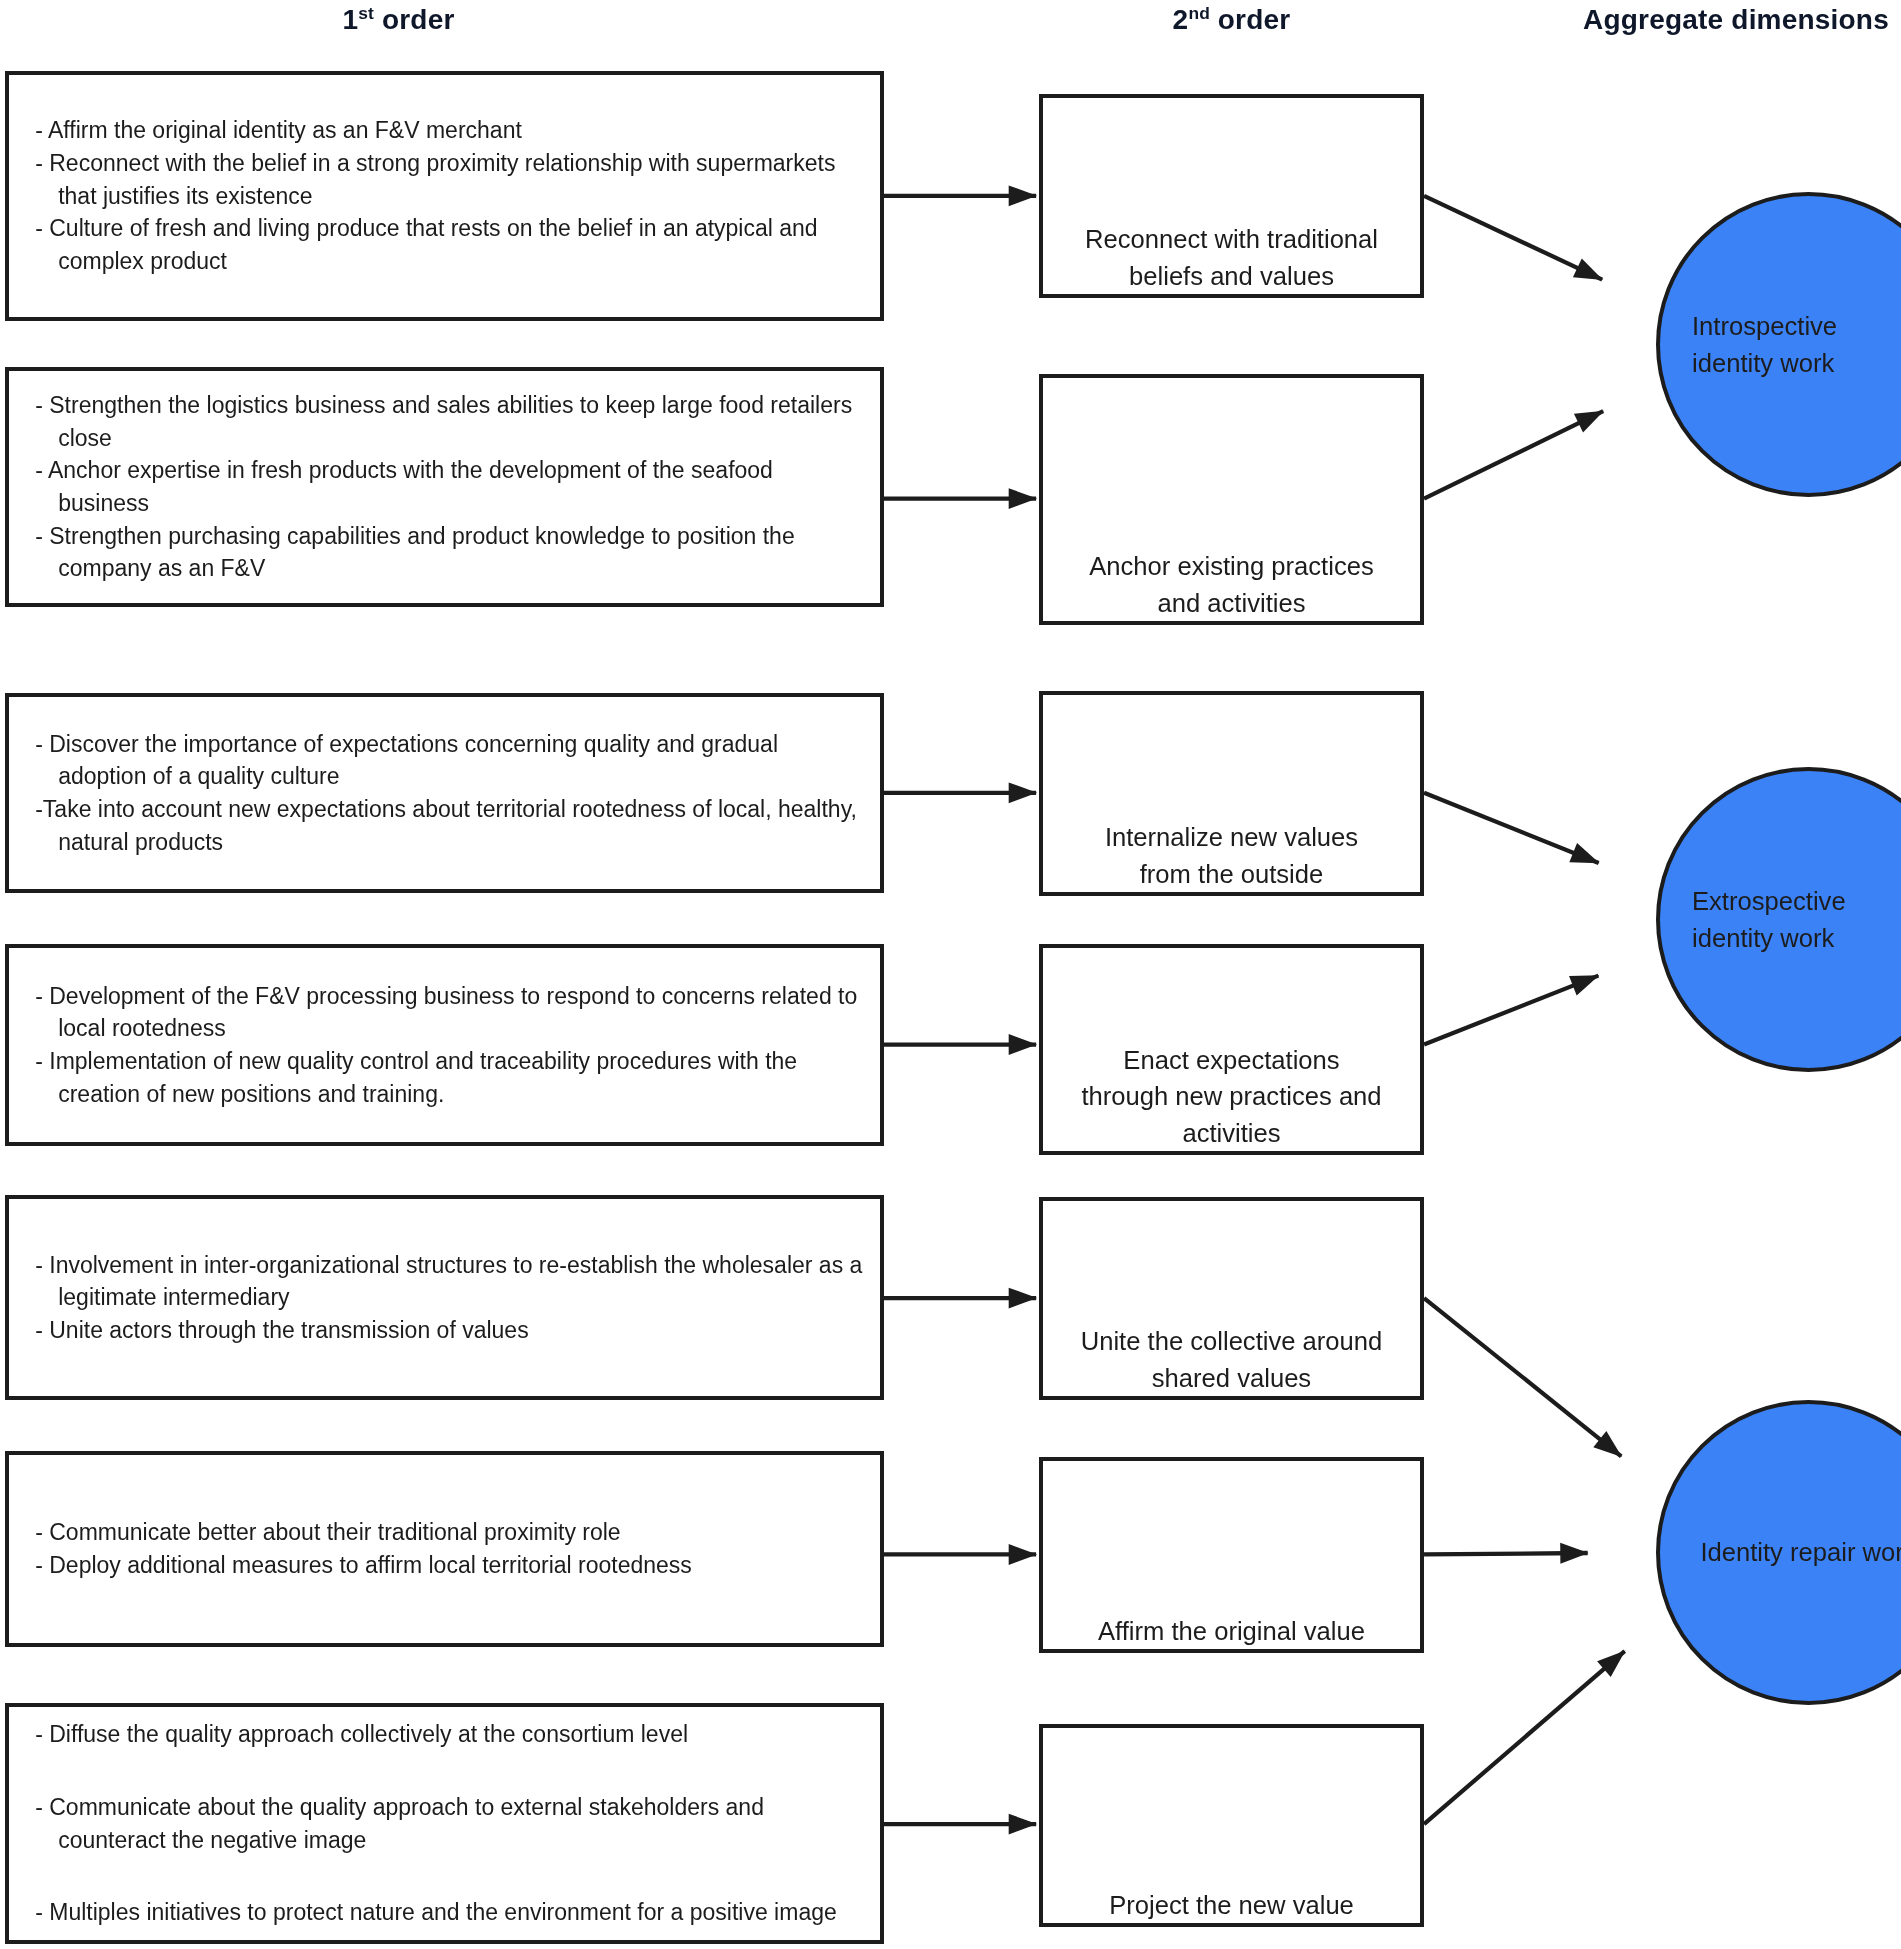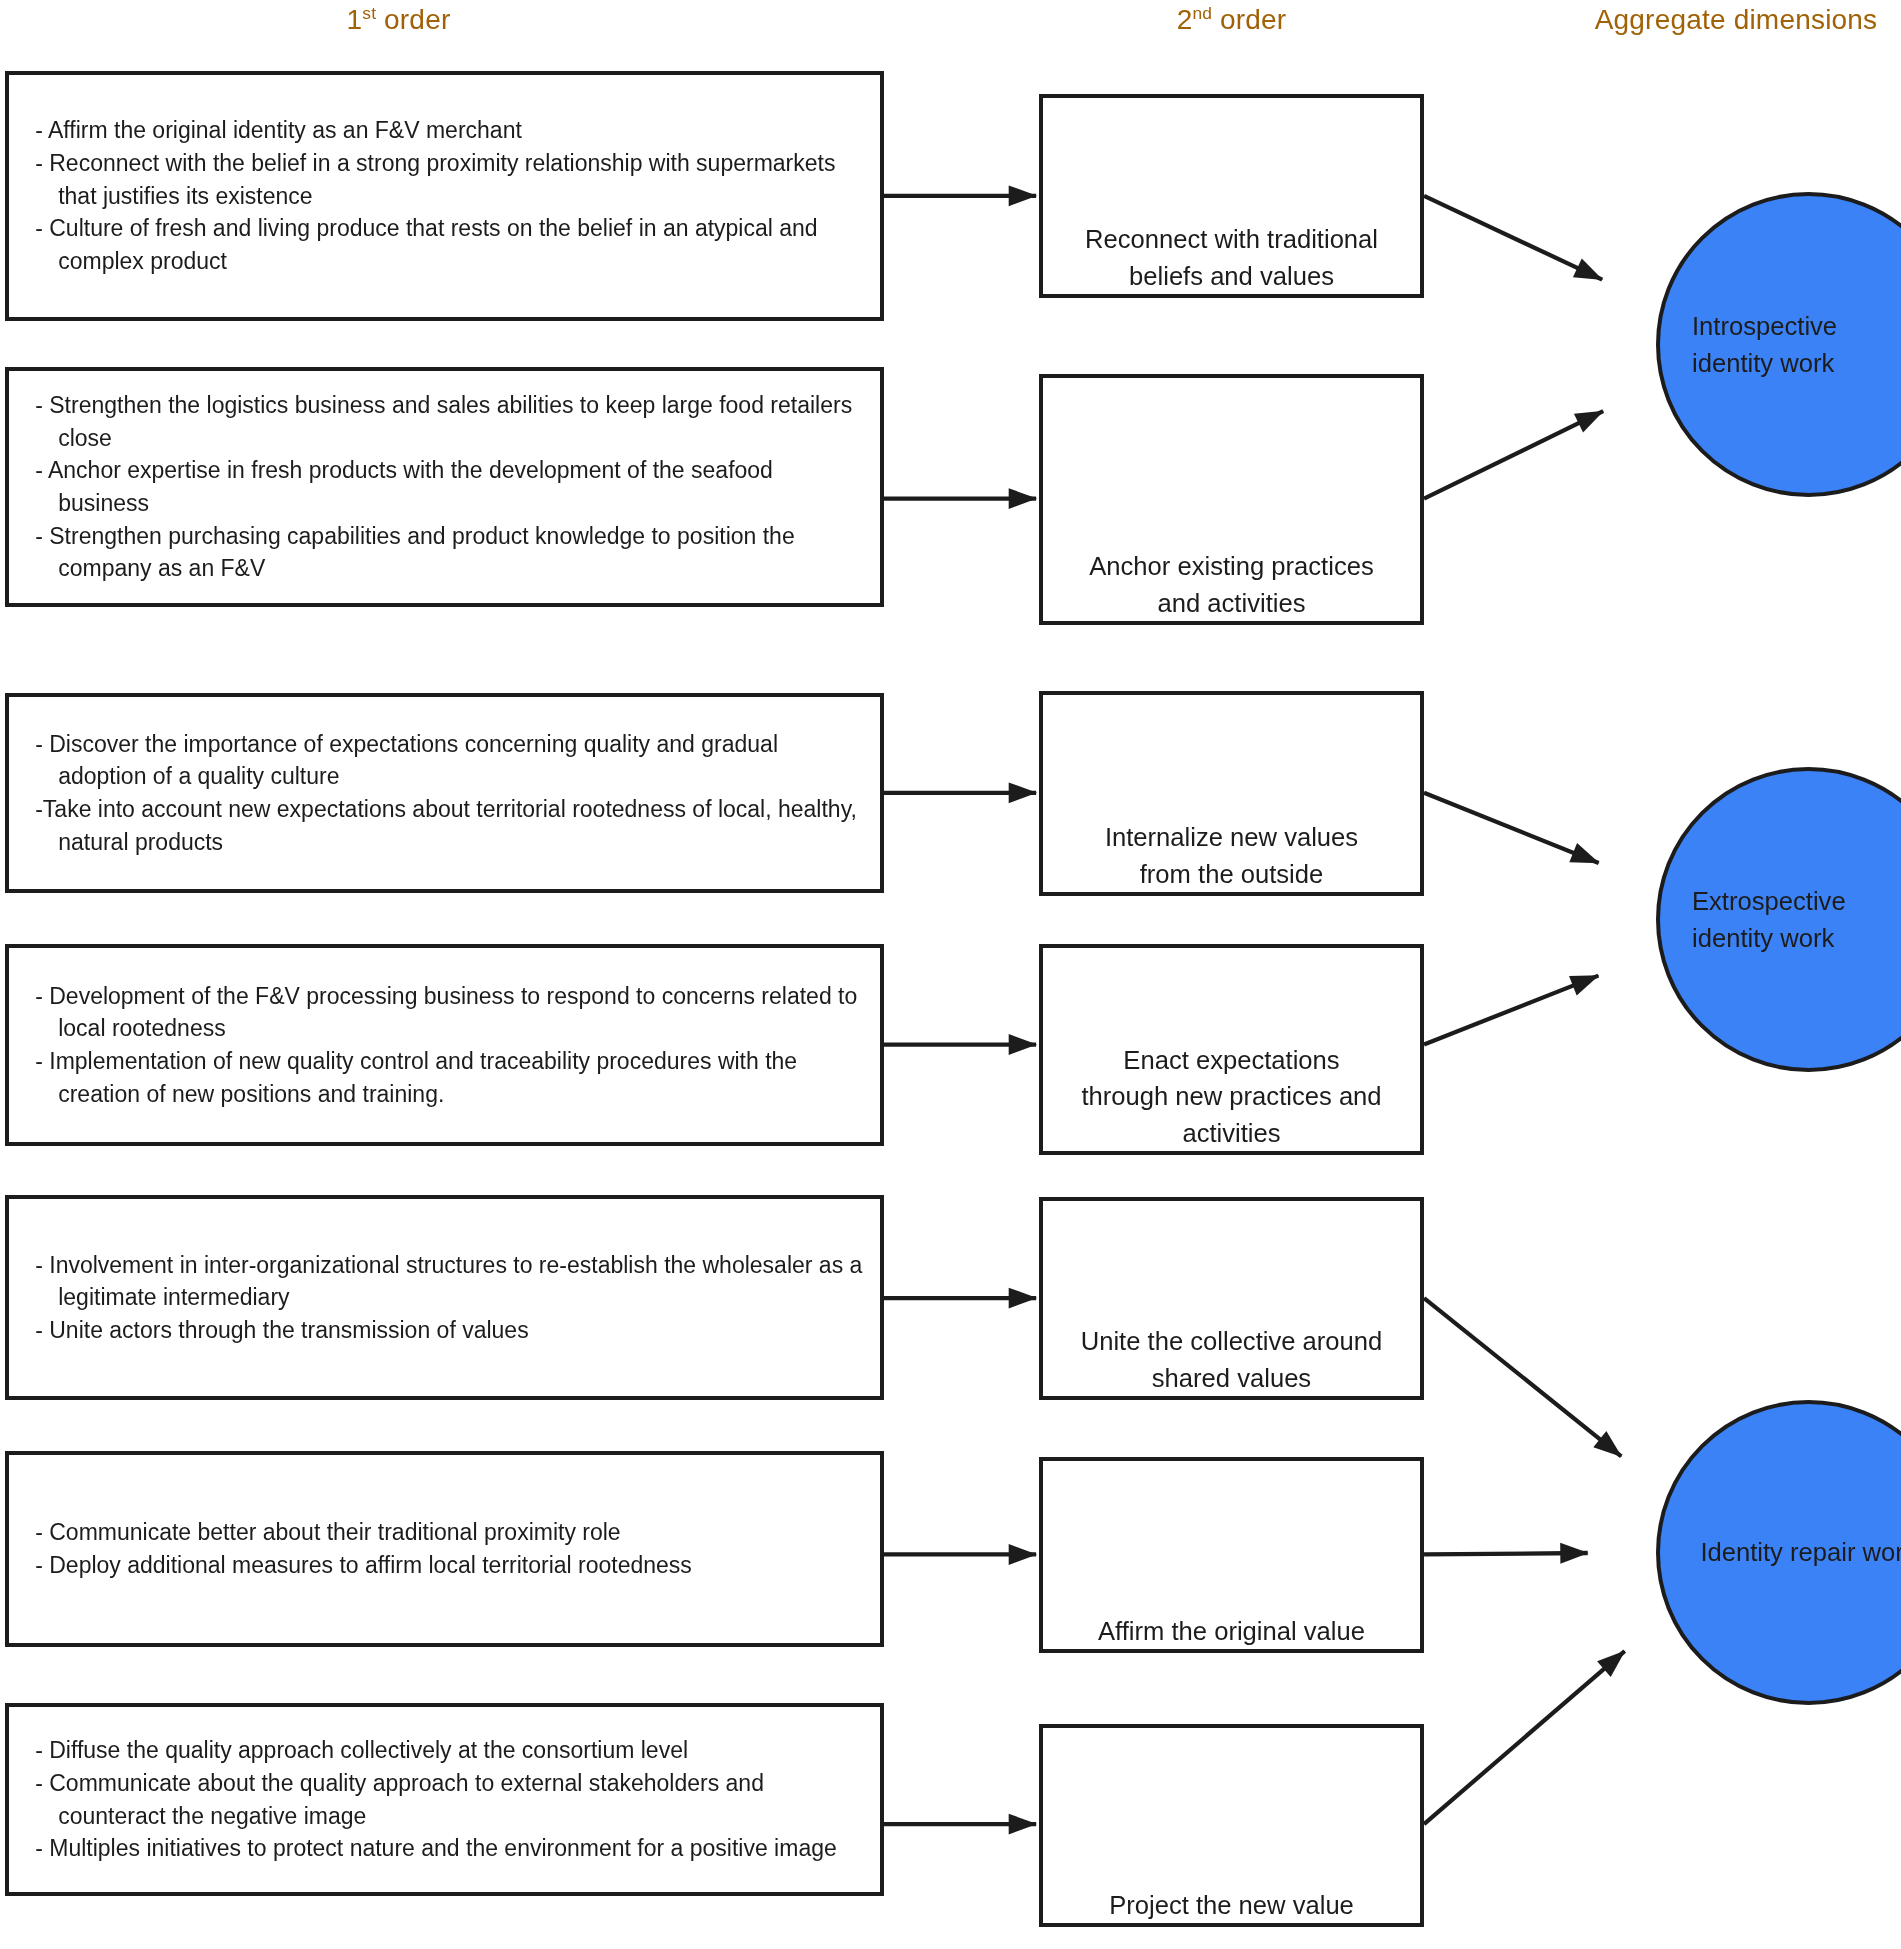--- a/index.html
+++ b/index.html
@@ -6,24 +6,24 @@
   .canvas{
     position:relative;
     width:1901px;height:1949px;
     background:#ffffff;
     font-family:"Liberation Sans", sans-serif;
     color:#1c1c1c;
     overflow:hidden;
   }
   .col-header{
     position:absolute;
-    font-size:28px;font-weight:normal;
+    font-size:28px;font-weight:bold;
     text-align:center;
     letter-spacing:0.2px;
-    color:#a16207;
+    color:#0f172a;
   }
   .col-header sup{
     font-size:0.62em;
     vertical-align:super;
     line-height:0;
   }
   .col-header .hdr-rest{margin-left:0.28em;}
   .fo-box{
     position:absolute;
     left:4.7px;width:879px;
@@ -121,21 +121,21 @@
       <div class="bullet">- Implementation of new quality control and traceability procedures with the creation of new positions and training.</div>
     </div>
   <div class="fo-box" style="top:1195px;height:205px;">
       <div class="bullet">- Involvement in inter-organizational structures to re-establish the wholesaler as a legitimate intermediary</div>
       <div class="bullet">- Unite actors through the transmission of values</div>
     </div>
   <div class="fo-box" style="top:1451px;height:196px;">
       <div class="bullet">- Communicate better about their traditional proximity role</div>
       <div class="bullet">- Deploy additional measures to affirm local territorial rootedness</div>
     </div>
-  <div class="fo-box" style="top:1703px;height:193px;">
+  <div class="fo-box" style="top:1703px;height:241px;gap:40px;">
       <div class="bullet">- Diffuse the quality approach collectively at the consortium level</div>
       <div class="bullet">- Communicate about the quality approach to external stakeholders and counteract the negative image</div>
       <div class="bullet">- Multiples initiatives to protect nature and the environment for a positive image</div>
     </div>
 
   <div class="so-box" style="top:94px;height:204px;">
       <span>Reconnect with traditional beliefs and values</span>
     </div>
   <div class="so-box" style="top:374px;height:251px;">
       <span>Anchor existing practices and activities</span>

